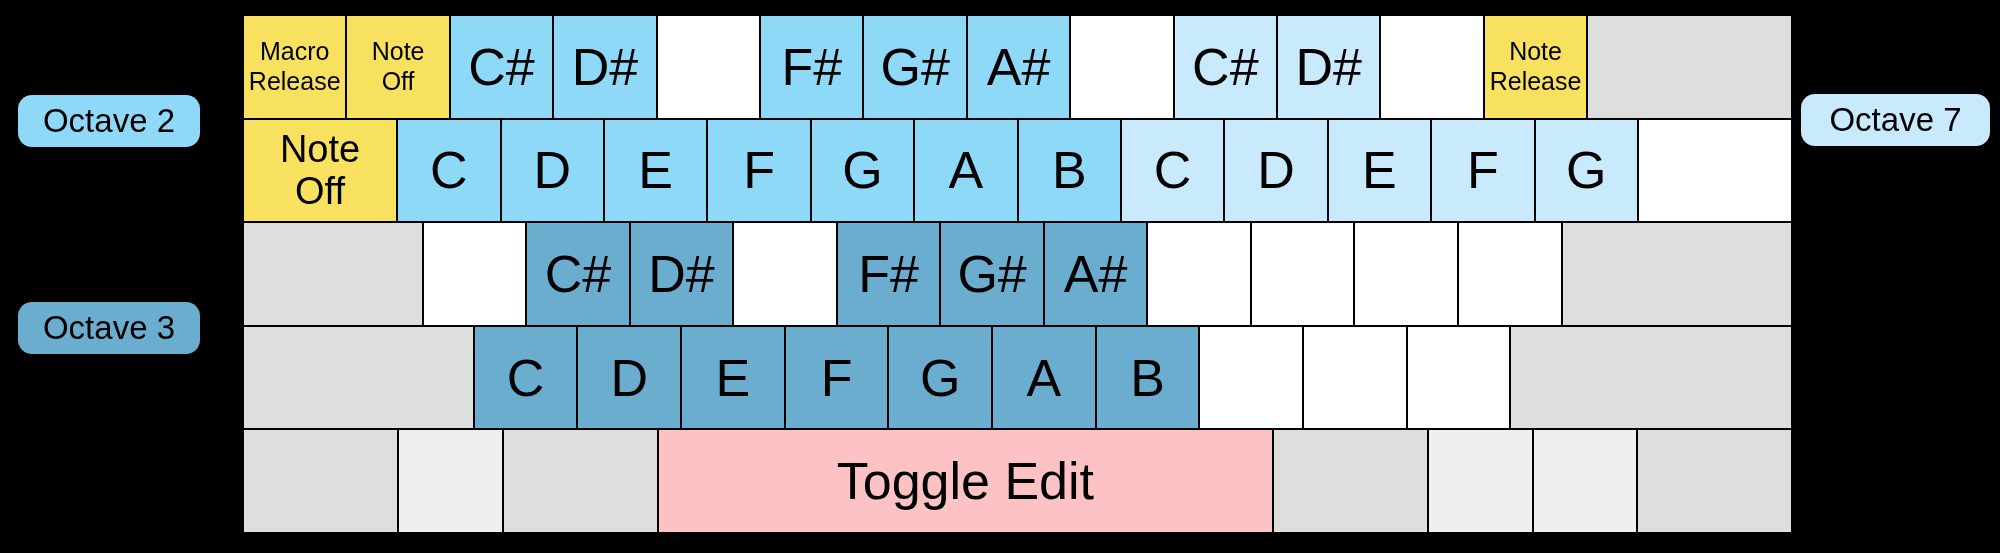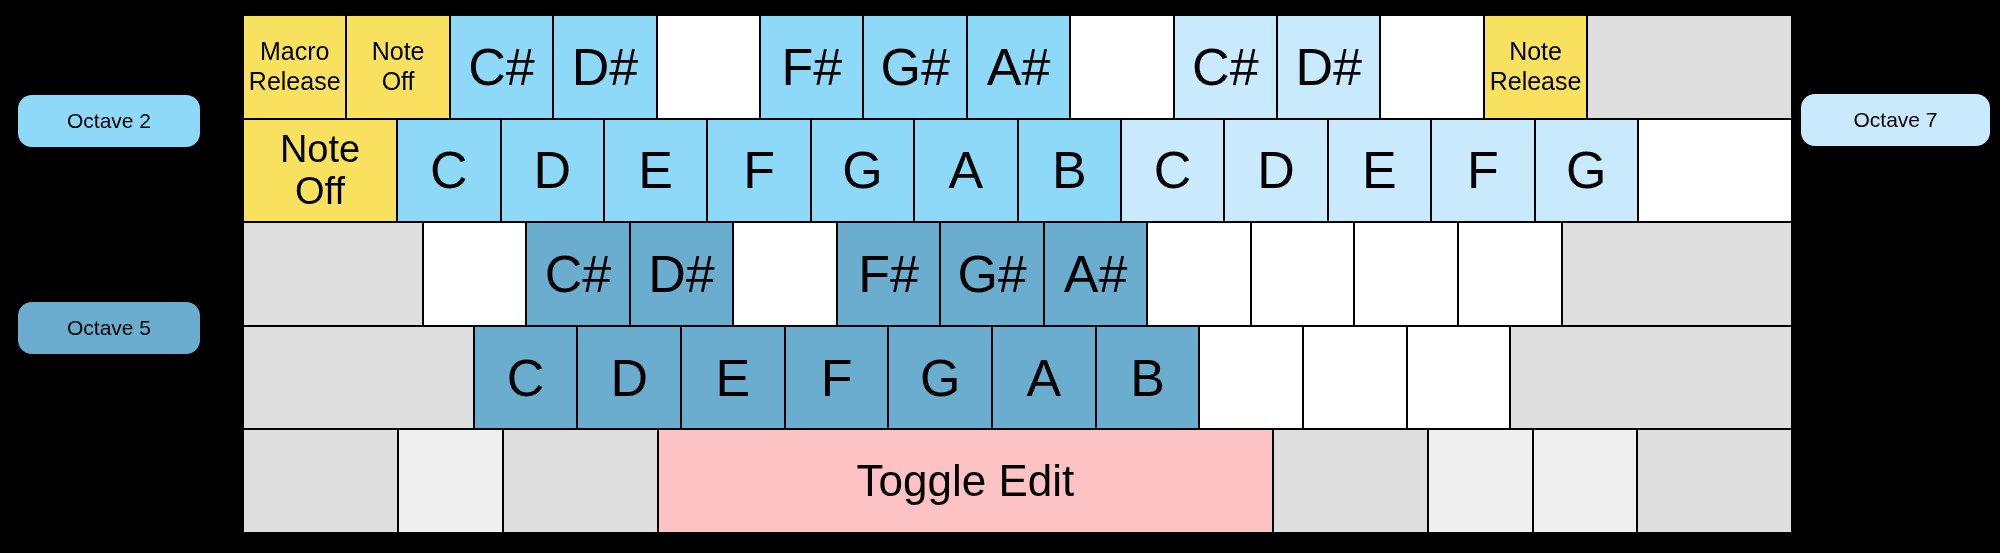--- a/index.html
+++ b/index.html
@@ -41,29 +41,29 @@
   .k-oct3      { background: var(--octave3_blue, #c9e9fc); }
   .k-oct1      { background: var(--octave1_blue, #6badce); }
   .k-white     { background: var(--white,    #ffffff); }
   .k-gray      { background: var(--gray,     #dedede); }
   .k-graylight { background: var(--gray_light, #efefef); }
   .k-pink      { background: var(--pink,     #fdc2c4); }
 
   .f-note   { font-size: 52px; line-height: 1; }
   .f-small  { font-size: 25px; line-height: 1.18; }
   .f-med    { font-size: 38px; line-height: 1.12; }
-  .f-toggle { font-size: 44px; line-height: 1; }
+  .f-toggle { font-size: 52px; line-height: 1; }
 
   .pill {
     position: absolute;
     display: flex;
     align-items: center;
     justify-content: center;
     border-radius: 14px;
-    font-size: 21px;
+    font-size: 33px;
     height: 52px;
   }
   .pill-oct2 { left: 18px;   top: 95px;  width: 182px; background: var(--octave2_blue, #8ed8f8); }
   .pill-oct1 { left: 18px;   top: 302px; width: 182px; background: var(--octave1_blue, #6badce); }
   .pill-oct3 { left: 1801px; top: 94px;  width: 189px; background: var(--octave3_blue, #c9e9fc); }
 </style>
 </head>
 <body>
 
 <div class="stage">
@@ -138,15 +138,15 @@
         <div class="key k-graylight f-note" style="flex-grow: 1;"></div>
         <div class="key k-gray f-note" style="flex-grow: 1.5;"></div>
         <div class="key k-pink f-toggle" style="flex-grow: 6;">Toggle Edit</div>
         <div class="key k-gray f-note" style="flex-grow: 1.5;"></div>
         <div class="key k-graylight f-note" style="flex-grow: 1;"></div>
         <div class="key k-graylight f-note" style="flex-grow: 1;"></div>
         <div class="key k-gray f-note" style="flex-grow: 1.5;"></div>
       </div>
     </div>
   <div class="pill pill-oct2">Octave 2</div>
-  <div class="pill pill-oct1">Octave 5</div>
+  <div class="pill pill-oct1">Octave 3</div>
   <div class="pill pill-oct3">Octave 7</div>
 </div>
 
 </body></html>

